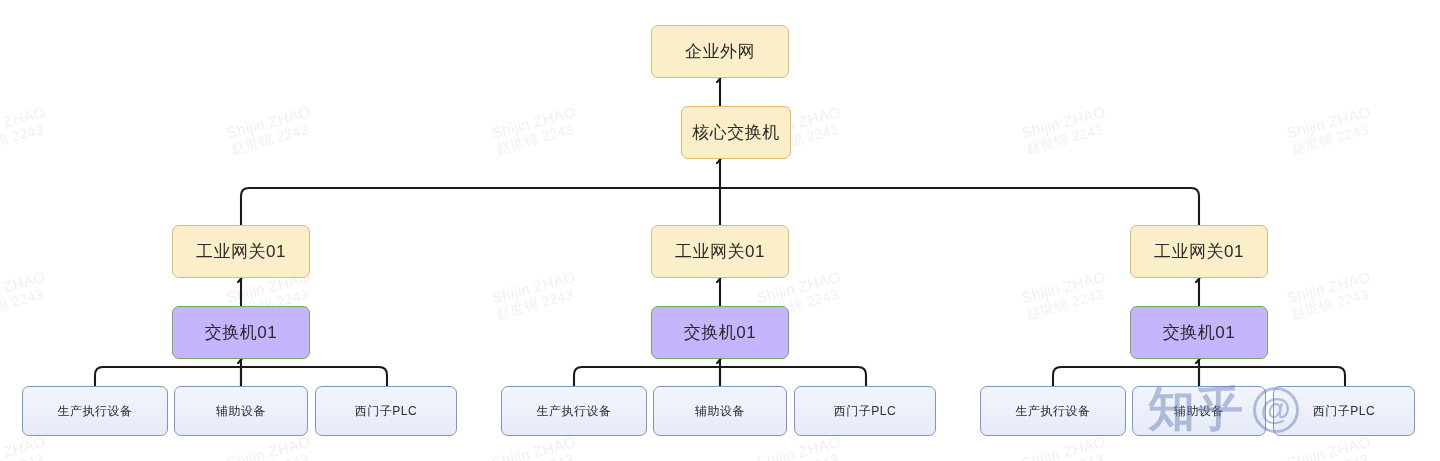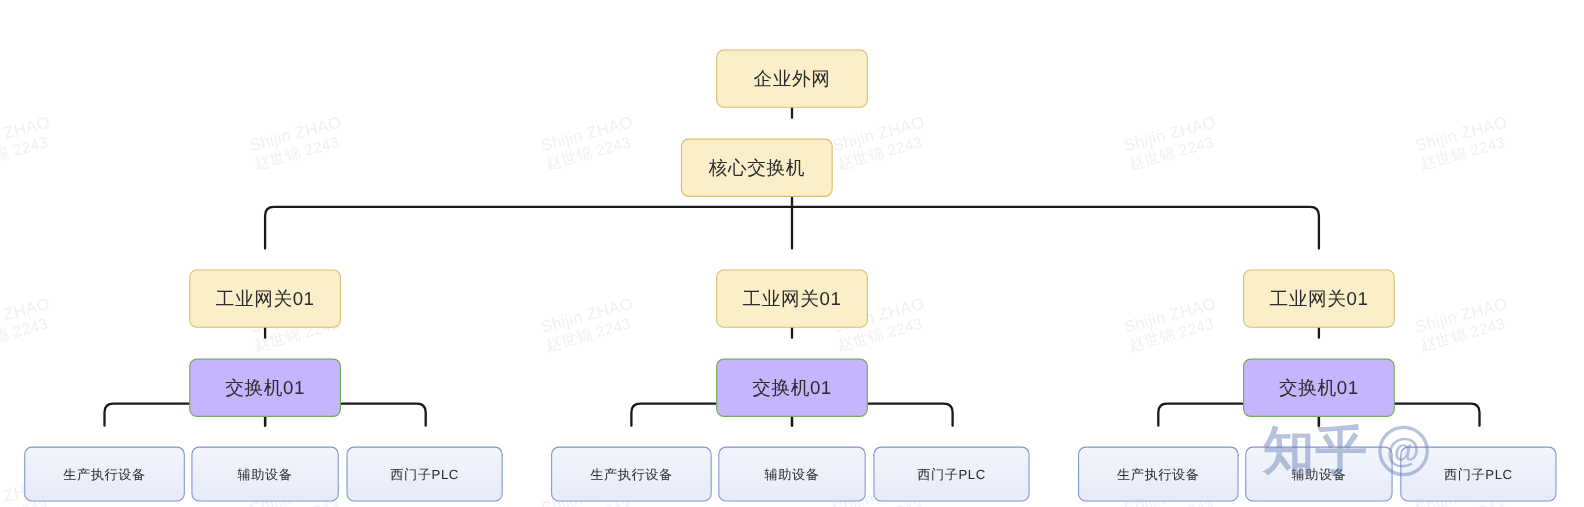--- a/index.html
+++ b/index.html
@@ -54,21 +54,20 @@
     position: absolute;
     box-sizing: border-box;
     display: flex;
     align-items: center;
     justify-content: center;
     border-radius: 7px;
     font-size: 17px;
     color: #2a2a2a;
     z-index: 3;
     letter-spacing: 0.5px;
-    margin-top: 20px;
   }
   .node-yellow {
     background: #fbefca;
     border: 1.6px solid #d8bd6a;
   }
   .node-green {
     background: #c4b5fd;
     border: 1.6px solid #72ab5a;
   }
   .node-blue {
@@ -216,21 +215,21 @@
       <path d="M1199,387 L1199,359" marker-end="url(#arrow)"></path>
       <path d="M1053,387 L1053,375 Q1053,367 1061,367 L1337,367 Q1345,367 1345,375 L1345,387"></path>
       <path d="M1199,387 L1199,367"></path>
     </g>
   </svg>
 
   <div class="node node-yellow" style="left:651px; top:25px; width:138px; height:53px;">
     <span>企业外网</span>
   </div>
 
-  <div class="node node-yellow" style="left:619px; top:106px; width:138px; height:53px;text-align:center;">
+  <div class="node node-yellow" style="left:681px; top:106px; width:110px; height:53px;text-align:center;">
     <span>核心交换机</span>
   </div>
 
   <div class="node node-yellow" style="left:172px; top:225px; width:138px; height:53px;">
     <span>工业网关01</span>
   </div>
   <div class="node node-yellow" style="left:651px; top:225px; width:138px; height:53px;">
     <span>工业网关01</span>
   </div>
   <div class="node node-yellow" style="left:1130px; top:225px; width:138px; height:53px;">

